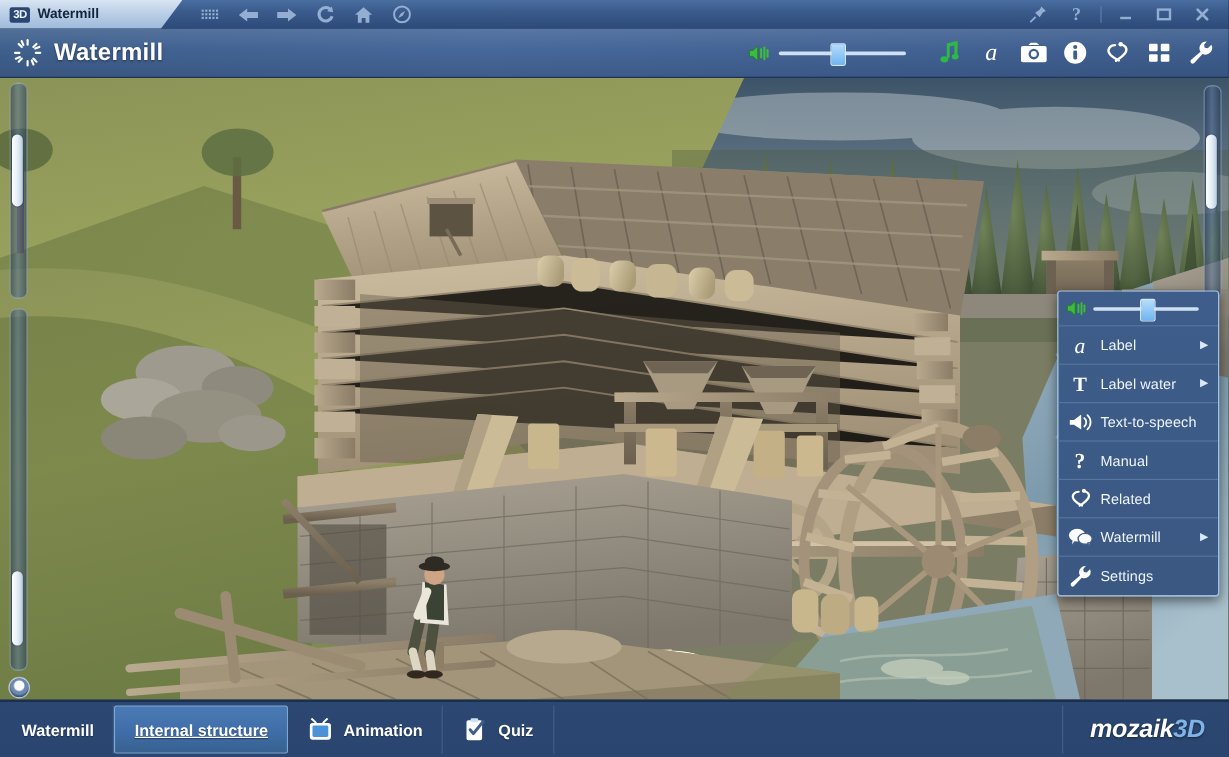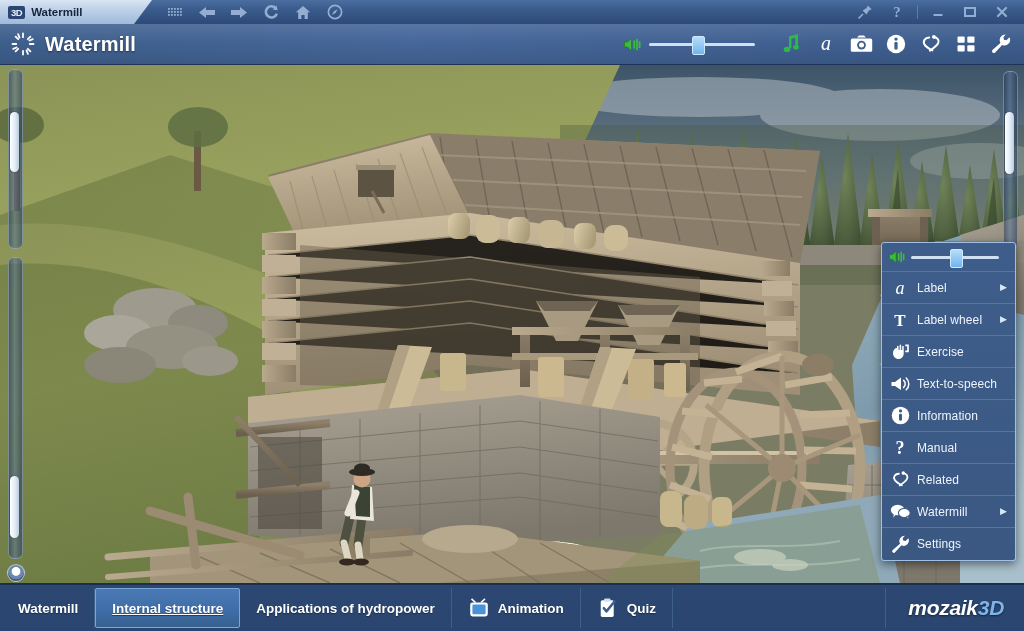--- a/index.html
+++ b/index.html
@@ -893,57 +893,38 @@
         <span class="ctx-label">Label</span>
         <span class="ctx-arrow">▶</span>
       </div>
 
       <div class="ctx-item">
         <span class="ctx-ico">
           <svg width="20" height="20" viewBox="0 0 20 20">
             <text x="10" y="16" text-anchor="middle" font-family="Liberation Serif, serif" font-size="17" font-weight="bold" fill="#ffffff">T</text>
           </svg>
         </span>
-        <span class="ctx-label">Label wheel</span>
+        <span class="ctx-label">Label water</span>
         <span class="ctx-arrow">▶</span>
       </div>
 
-      <div class="ctx-item">
-        <span class="ctx-ico">
-          <svg width="20" height="20" viewBox="0 0 20 20">
-            <path fill="#ffffff" d="M3 11 C3 8 5 6 7 6 L7 4.4 C7 3.4 8.6 3.4 8.6 4.4 L8.6 8 L9.6 8 L9.6 3.4 C9.6 2.3 11.2 2.3 11.2 3.4 L11.2 8 L12.2 8 L12.2 4.6 C12.2 3.6 13.7 3.6 13.7 4.6 L13.7 11.5 C13.7 15 11 17 8.4 17 C5.4 17 3 14.6 3 11 Z"></path>
-            <path fill="none" stroke="#ffffff" stroke-width="1.7" d="M15.2 3.4 L18 3.4 L18 9.4 L15.2 9.4"></path>
-          </svg>
-        </span>
-        <span class="ctx-label">Exercise</span>
-      </div>
 
       <div class="ctx-item">
         <span class="ctx-ico">
           <svg width="21" height="20" viewBox="0 0 21 20">
             <path fill="#ffffff" d="M1.5 8 L5 8 L11 3.4 L11 16 L5 12 L1.5 12 Z"></path>
             <g fill="none" stroke="#ffffff" stroke-width="1.5" stroke-linecap="round">
               <path d="M13.6 6.4 A4.6 4.6 0 0 1 13.6 13.4"></path>
               <path d="M16.2 4 A8 8 0 0 1 16.2 15.8"></path>
             </g>
           </svg>
         </span>
         <span class="ctx-label">Text-to-speech</span>
       </div>
 
-      <div class="ctx-item">
-        <span class="ctx-ico">
-          <svg width="19" height="19" viewBox="0 0 20 20">
-            <circle cx="10" cy="10" r="9.2" fill="#ffffff"></circle>
-            <circle cx="10" cy="5.2" r="1.7" fill="#3e5d8a"></circle>
-            <rect x="8.4" y="8.2" width="3.2" height="7.2" rx="1.2" fill="#3e5d8a"></rect>
-          </svg>
-        </span>
-        <span class="ctx-label">Information</span>
-      </div>
 
       <div class="ctx-item">
         <span class="ctx-ico">
           <svg width="18" height="20" viewBox="0 0 18 20">
             <text x="9" y="16" text-anchor="middle" font-family="Liberation Serif, serif" font-size="18" font-weight="bold" fill="#ffffff">?</text>
           </svg>
         </span>
         <span class="ctx-label">Manual</span>
       </div>
 
@@ -983,23 +964,20 @@
   </div>
 
   <div class="tabbar">
     <div class="tab">
       <span>Watermill</span>
     </div>
     <div class="tab active">
       <span>Internal structure</span>
     </div>
     <div class="tab">
-      <span>Applications of hydropower</span>
-    </div>
-    <div class="tab">
       <span class="tab-ico">
         <svg width="22" height="20" viewBox="0 0 22 20">
           <path fill="none" stroke="#ffffff" stroke-width="1.6" d="M7.5 4.5 L3.5 0.8 M13 4.5 L17 0.8"></path>
           <rect x="2.2" y="4.4" width="17.6" height="14" rx="2.4" fill="#ffffff"></rect>
           <rect x="4.4" y="6.6" width="13.2" height="9.6" rx="1.2" fill="#4b93d8"></rect>
         </svg>
       </span>
       <span>Animation</span>
     </div>
     <div class="tab">

